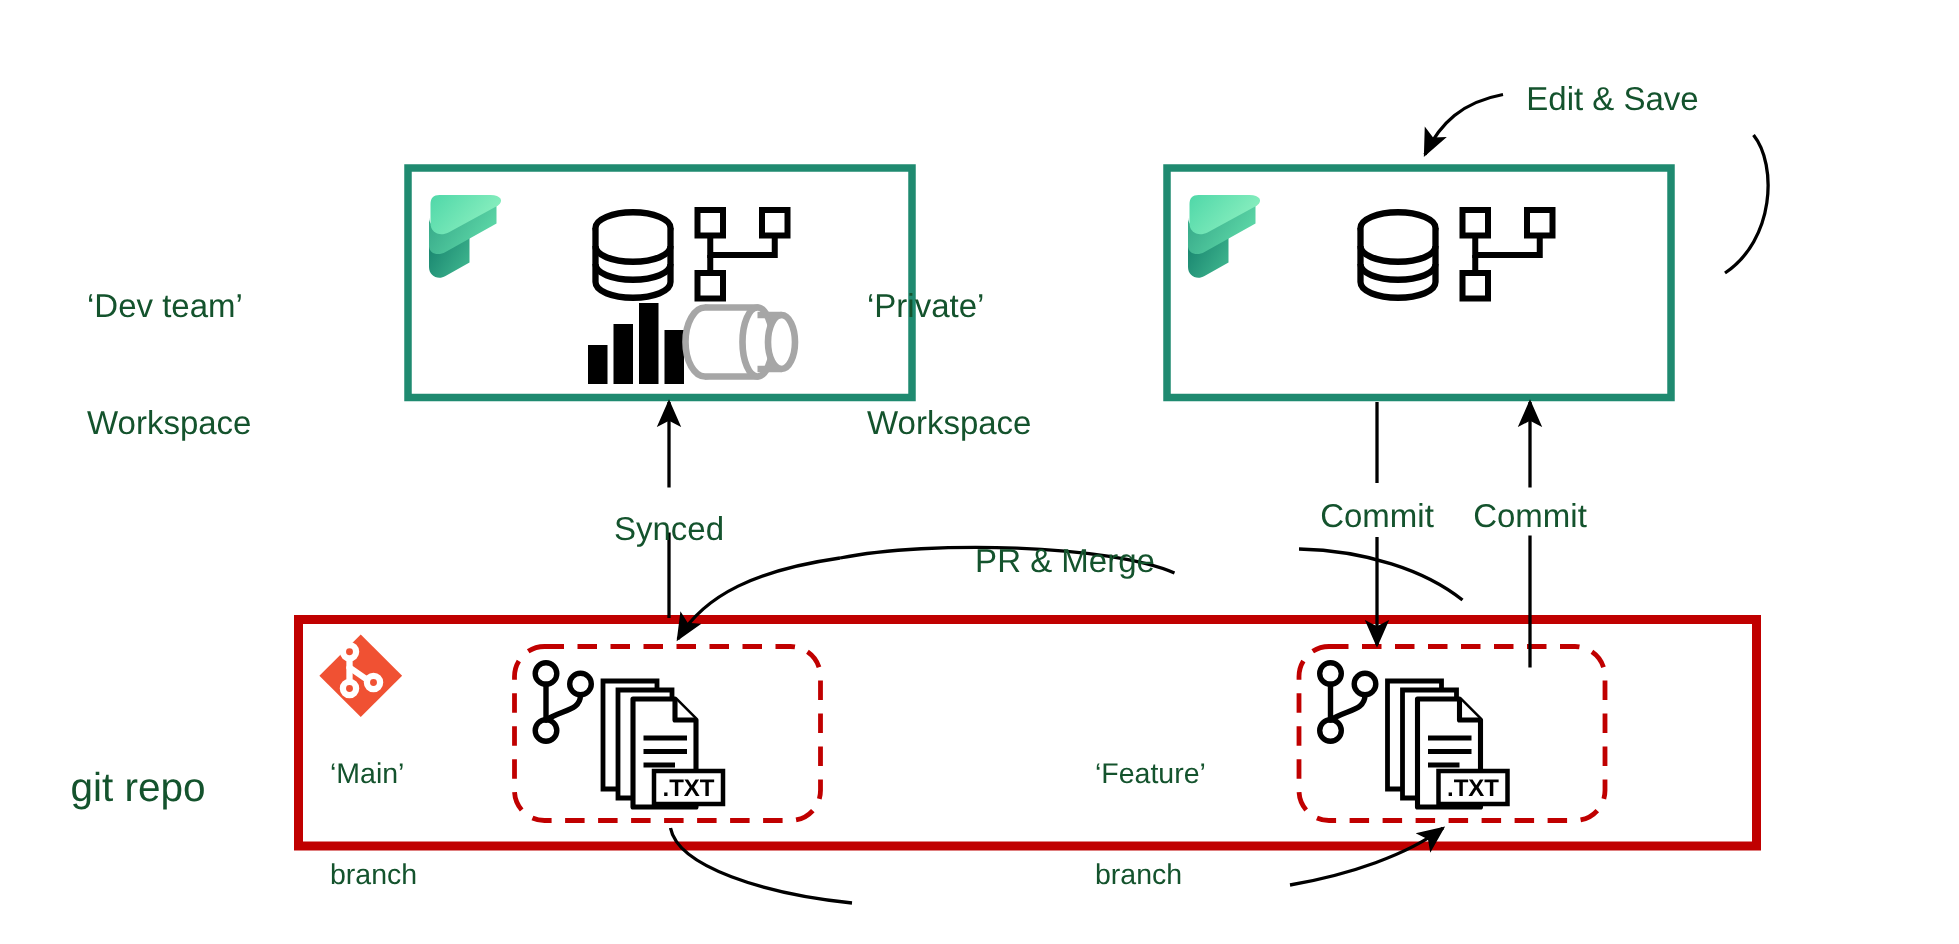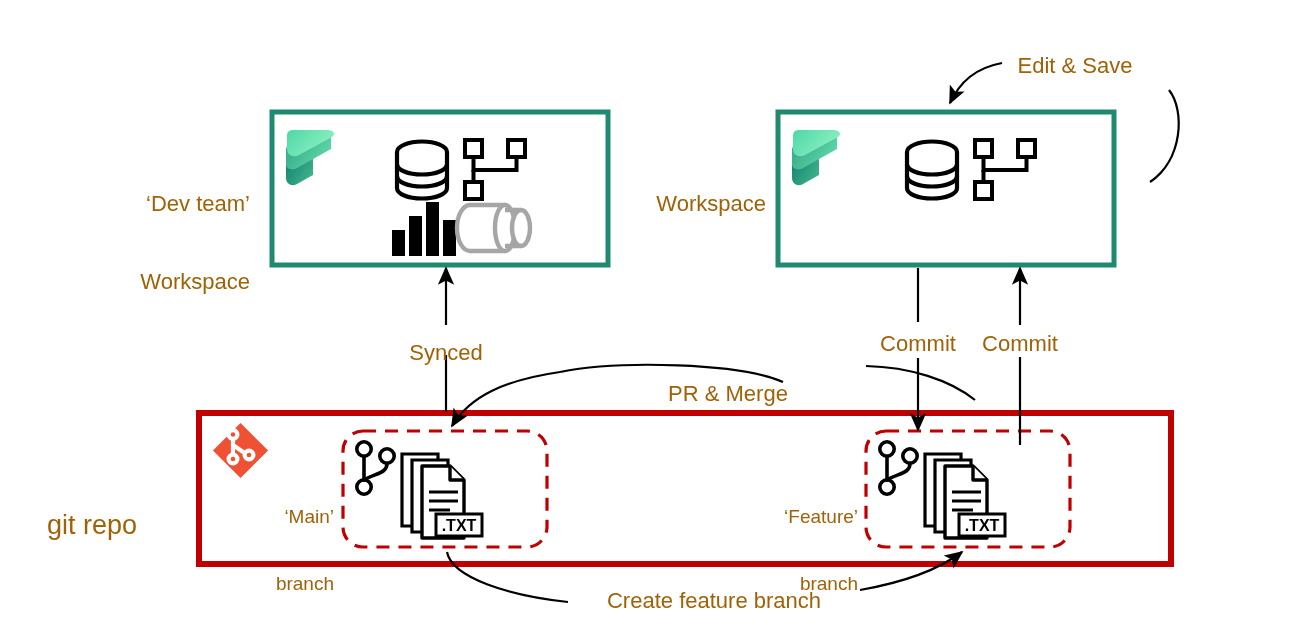--- a/index.html
+++ b/index.html
@@ -22,34 +22,34 @@
   #vector-layer {
     position: absolute;
     left: 0;
     top: 0;
     width: 1306px;
     height: 629px;
   }
   .lbl {
     position: absolute;
     font-family: "Liberation Sans", sans-serif;
-    color: #a16207;
+    color: #14532d;
     white-space: pre;
     line-height: 1.18;
   }
   .lbl-big {
     font-size: 27px;
   }
   .lbl-mid {
     font-size: 22px;
   }
   .lbl-small {
     font-size: 19px;
   }
-  .ta-right { text-align: right; }
+  .ta-right { text-align: left; }
   .ta-center { text-align: center; }
   .ta-left { text-align: left; }
 </style>
 </head>
 <body>
 
 <div id="stage">
 
   <svg id="vector-layer" viewBox="0 0 1306 629">
     <defs>
@@ -225,42 +225,42 @@
     </g>
 
   </svg>
 
   <div class="lbl lbl-mid ta-right" style="left:58px; top:139px; width:192px;">
     <div>‘Dev team’</div>
     <div>Workspace</div>
   </div>
 
   <div class="lbl lbl-mid ta-right" style="left:578px; top:139px; width:188px;">
+    <div>‘Private’</div>
     <div>Workspace</div>
   </div>
 
   <div class="lbl lbl-big ta-left" style="left:47px; top:446px; width:160px;">
     <div>git repo</div>
   </div>
 
   <div class="lbl lbl-small ta-right" style="left:220px; top:461px; width:114px;">
     <div>‘Main’</div>
     <div>branch</div>
   </div>
 
   <div class="lbl lbl-small ta-right" style="left:730px; top:461px; width:128px;">
     <div>‘Feature’</div>
     <div>branch</div>
   </div>
 
   <div class="lbl lbl-mid ta-center" style="left:386px; top:327px; width:120px;margin-top:13px;">Synced</div>
 
-  <div class="lbl lbl-mid ta-center" style="left:648px; top:361px; width:160px;margin-top:20px;">PR &amp; Merge</div>
+  <div class="lbl lbl-mid ta-center" style="left:630px; top:361px; width:160px;">PR &amp; Merge</div>
 
   <div class="lbl lbl-mid ta-center" style="left:852px; top:331px; width:132px;">Commit</div>
 
   <div class="lbl lbl-mid ta-center" style="left:960px; top:331px; width:120px;">Commit</div>
 
   <div class="lbl lbl-mid ta-center" style="left:995px; top:53px; width:160px;">Edit &amp; Save</div>
 
-  <div class="lbl lbl-mid ta-center" style="left:578px; top:588px; width:272px;">Create feature branch</div>
 
 </div>
 
 </body></html>

